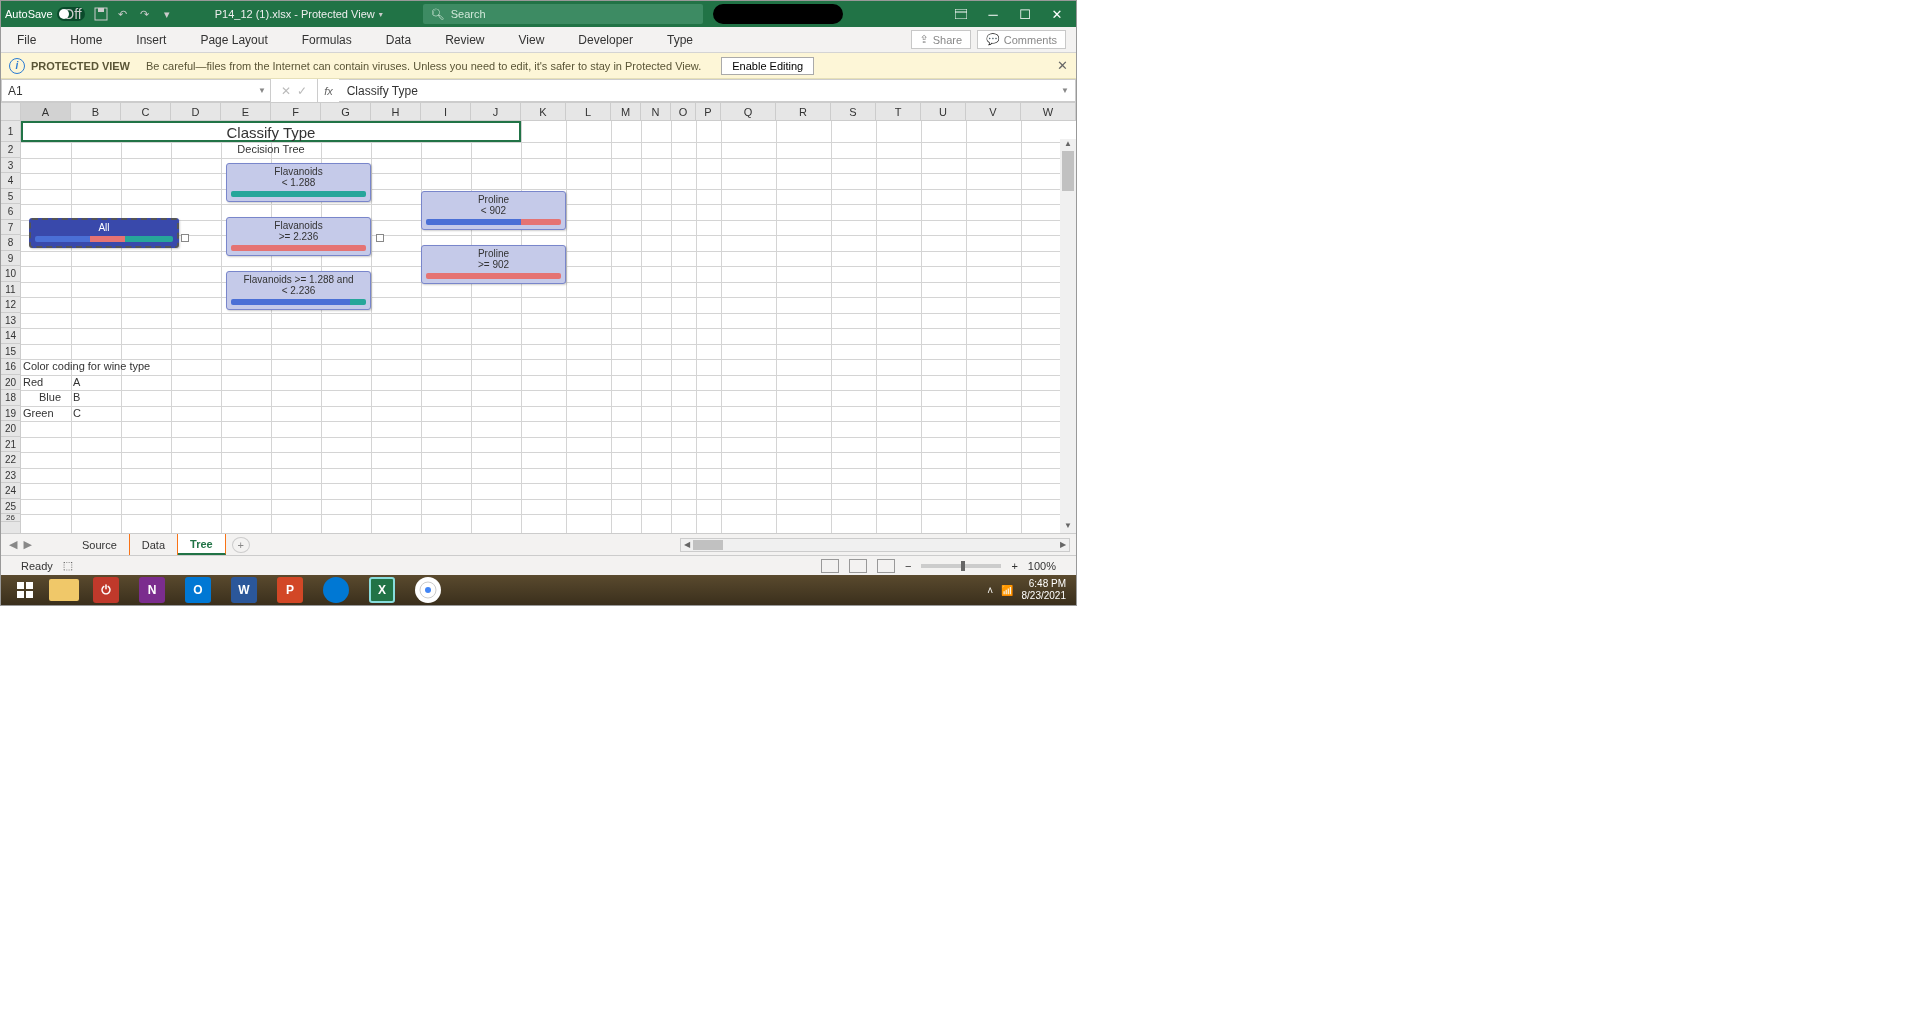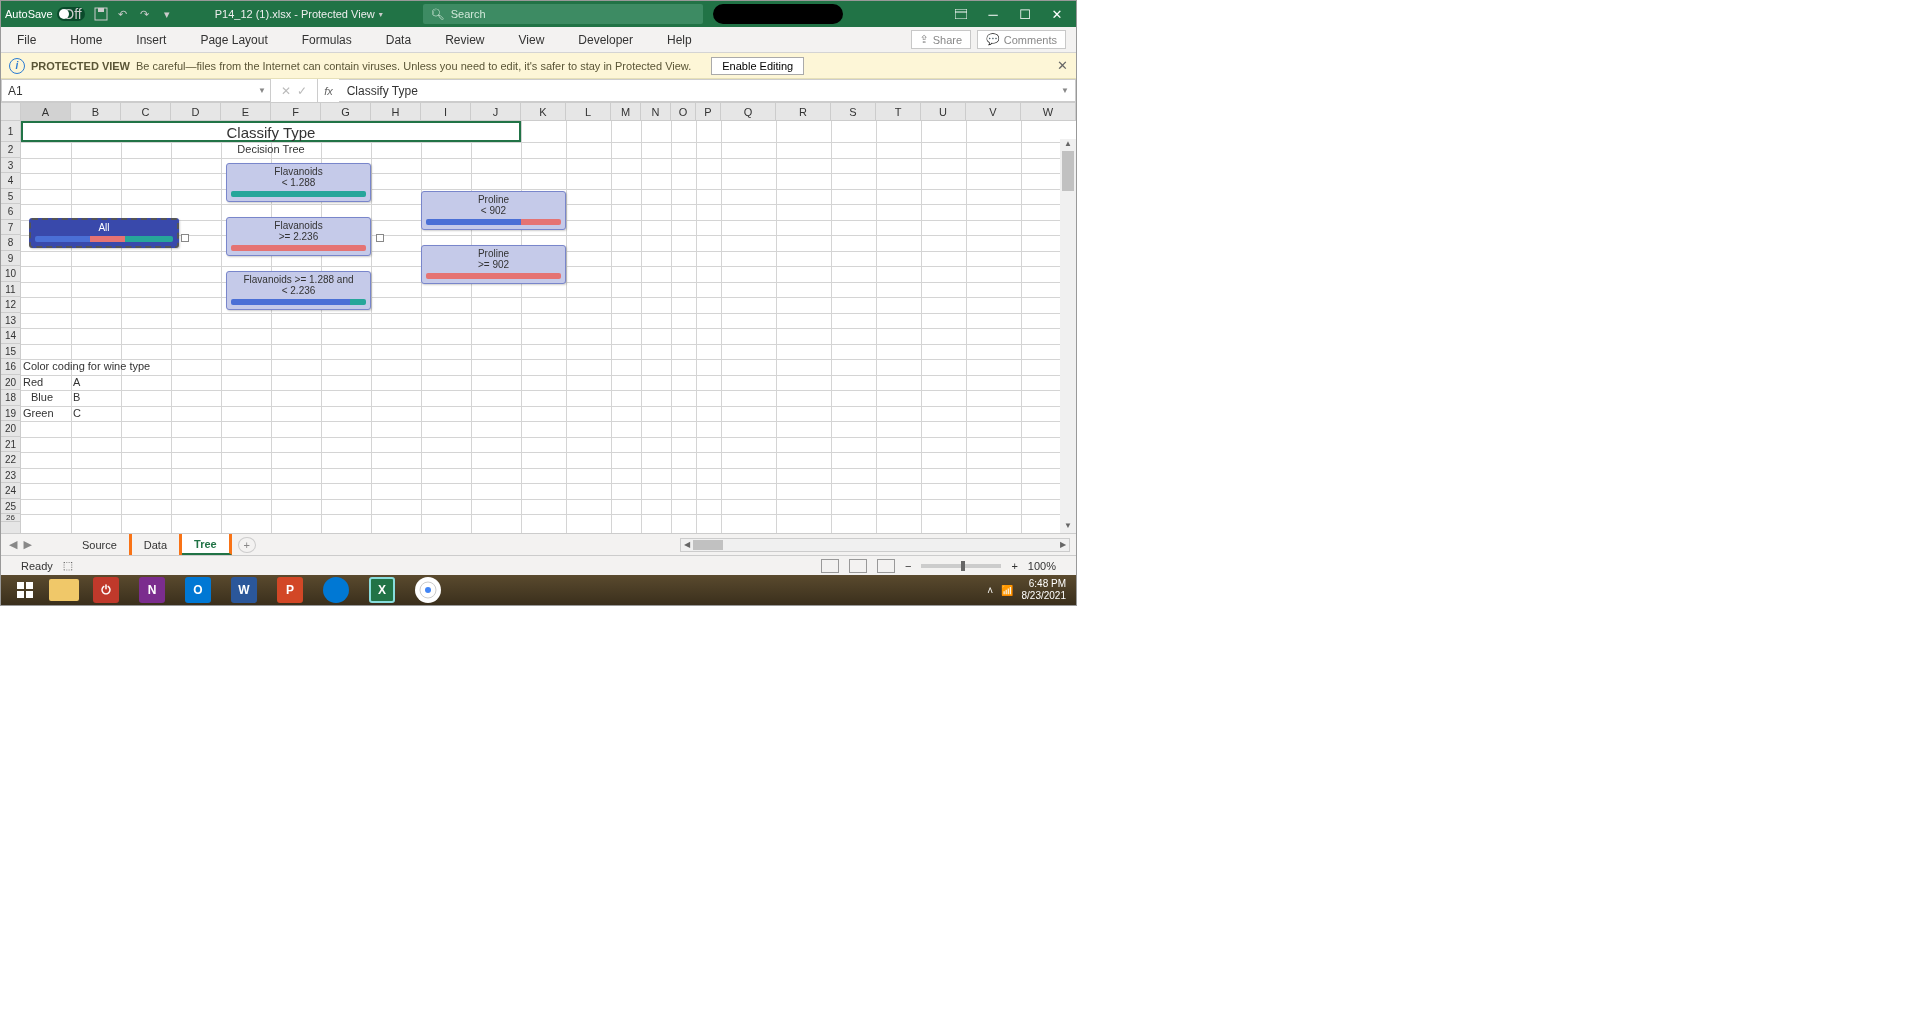--- a/index.html
+++ b/index.html
@@ -18,21 +18,21 @@
 .titlebar .win-icon { width: 14px; height: 14px; color: #fff; display: flex; align-items: center; justify-content: center; font-size: 13px; }
 .account-blob { width: 130px; height: 20px; background: #000; border-radius: 10px; margin-left: 10px; }
 
 .ribbon-tabs { background: #f3f2f1; height: 26px; display: flex; align-items: center; padding: 0 4px; border-bottom: 1px solid #d4d4d4; gap: 10px; }
 .ribbon-tabs .tab { padding: 0 12px; font-size: 12px; color: #333; height: 100%; display: flex; align-items: center; cursor: pointer; }
 .ribbon-tabs .right-actions { margin-left: auto; display: flex; gap: 6px; padding-right: 6px; }
 .ribbon-tabs .btn { border: 1px solid #c8c8c8; background: #fff; font-size: 11px; padding: 2px 8px; color: #888; display: flex; align-items: center; gap: 4px; }
 
 .protected-bar { background: #fdf6d7; display: flex; align-items: center; height: 26px; padding: 0 8px; font-size: 11px; border-bottom: 1px solid #e6e0b8; }
 .protected-bar .shield { width: 16px; height: 16px; border: 1px solid #2b7cd3; border-radius: 50%; display: flex; align-items: center; justify-content: center; color: #2b7cd3; font-size: 10px; font-style: italic; margin-right: 6px; font-weight: bold; }
-.protected-bar .pv-label { font-weight: 600; color: #5a5536; margin-right: 6px; }
+.protected-bar .pv-label { font-weight: 600; color: #5a5536; margin-right: 16px; }
 .protected-bar .pv-msg { color: #5a5536; }
 .protected-bar .enable-btn { margin-left: 20px; border: 1px solid #aaa; background: #fff; padding: 2px 10px; font-size: 11px; cursor: pointer; }
 .protected-bar .close-x { margin-left: auto; color: #666; cursor: pointer; font-size: 13px; }
 
 .formula-row { display: flex; height: 24px; border-bottom: 1px solid #ccc; align-items: stretch; }
 .name-box { width: 270px; border: 1px solid #ccc; display: flex; align-items: center; padding: 0 6px; font-size: 12px; position: relative; }
 .name-box .dd { position: absolute; right: 4px; color: #888; font-size: 8px; }
 .fx-btns { display: flex; align-items: center; gap: 6px; padding: 0 10px; border-right: 1px solid #ccc; color: #bbb; }
 .fx-label { font-style: italic; font-size: 11px; color: #666; padding: 0 6px; display: flex; align-items: center; }
 .formula-input { flex: 1; border: 1px solid #ccc; border-left: none; display: flex; align-items: center; padding: 0 8px; position: relative; }
@@ -63,21 +63,21 @@
 .seg.red { background: #e57373; }
 .seg.green { background: #26a69a; }
 .connector { position: absolute; width: 8px; height: 8px; border: 1px solid #888; background: #fff; }
 
 .vscroll { position: absolute; right: 0; top: 18px; bottom: 0; width: 16px; background: #f0f0f0; }
 .vscroll .thumb { position: absolute; left: 2px; right: 2px; top: 12px; height: 40px; background: #c1c1c1; }
 .vscroll .arr { position: absolute; left: 0; right: 0; height: 12px; text-align: center; font-size: 8px; color: #666; }
 
 .sheet-tabs { height: 22px; background: #f3f2f1; display: flex; align-items: center; border-top: 1px solid #ccc; font-size: 11px; }
 .sheet-tabs .nav { padding: 0 8px; color: #888; display: flex; gap: 6px; }
-.sheet-tabs .sheet { padding: 0 12px; border-right: 3px solid #f97316; height: 100%; display: flex; align-items: center; cursor: pointer; }
+.sheet-tabs .sheet { padding: 0 12px; border-right: 1px solid #f97316; height: 100%; display: flex; align-items: center; cursor: pointer; }
 .sheet-tabs .sheet.active { background: #fff; border-bottom: 2px solid #217346; color: #217346; font-weight: 600; }
 .sheet-tabs .add { padding: 0 8px; color: #888; border: 1px solid #ccc; border-radius: 50%; width: 16px; height: 16px; display: flex; align-items: center; justify-content: center; margin-left: 6px; }
 .sheet-tabs .hscroll-area { flex: 1; display: flex; justify-content: flex-end; padding-right: 6px; align-items: center; }
 .sheet-tabs .hscroll { width: 390px; height: 14px; background: #f0f0f0; border: 1px solid #ccc; position: relative; display: flex; align-items: center; }
 .sheet-tabs .hscroll .arr { width: 12px; text-align: center; font-size: 8px; color: #666; }
 .sheet-tabs .hscroll .track { flex: 1; position: relative; height: 100%; }
 .sheet-tabs .hscroll .thumb { position: absolute; left: 0; width: 30px; top: 1px; bottom: 1px; background: #c1c1c1; }
 
 .status-bar { height: 20px; background: #f3f2f1; display: flex; align-items: center; padding: 0 20px; font-size: 11px; border-top: 1px solid #ccc; }
 .status-bar .right { margin-left: auto; display: flex; align-items: center; gap: 10px; }
@@ -138,21 +138,21 @@
   <div class="ribbon-tabs">
     <div class="tab">File</div>
     <div class="tab">Home</div>
     <div class="tab">Insert</div>
     <div class="tab">Page Layout</div>
     <div class="tab">Formulas</div>
     <div class="tab">Data</div>
     <div class="tab">Review</div>
     <div class="tab">View</div>
     <div class="tab">Developer</div>
-    <div class="tab">Help</div>
+    <div class="tab">Type</div>
     <div class="right-actions">
       <div class="btn">
           <span>⇪</span>
           <span>Share</span>
         </div>
       <div class="btn">
           <span>💬</span>
           <span>Comments</span>
         </div>
     </div>
@@ -288,21 +288,21 @@
         <div class="gridlines-v" style="left:855px"></div>
         <div class="gridlines-v" style="left:900px"></div>
         <div class="gridlines-v" style="left:945px"></div>
         <div class="gridlines-v" style="left:1000px"></div>
 
         <div class="cell-a1">Classify Type</div>
         <div class="cell-a2">Decision Tree</div>
         <div class="cell-text" style="left:0;top:238px">Color coding for wine type</div>
         <div class="cell-text" style="left:0;top:253.5px">Red</div>
         <div class="cell-text" style="left:50px;top:253.5px">A</div>
-        <div class="cell-text" style="left:8px;top:269px">Blue</div>
+        <div class="cell-text" style="left:16px;top:269px">Blue</div>
         <div class="cell-text" style="left:50px;top:269px">B</div>
         <div class="cell-text" style="left:0;top:284.5px">Green</div>
         <div class="cell-text" style="left:50px;top:284.5px">C</div>
 
         <div class="tree-node root" style="left:8px;top:97px;width:150px">
           <div>All</div>
           <div class="tree-bar">
             <div class="seg blue" style="width:40%"></div>
             <div class="seg red" style="width:25%"></div>
             <div class="seg green" style="width:35%"></div>

